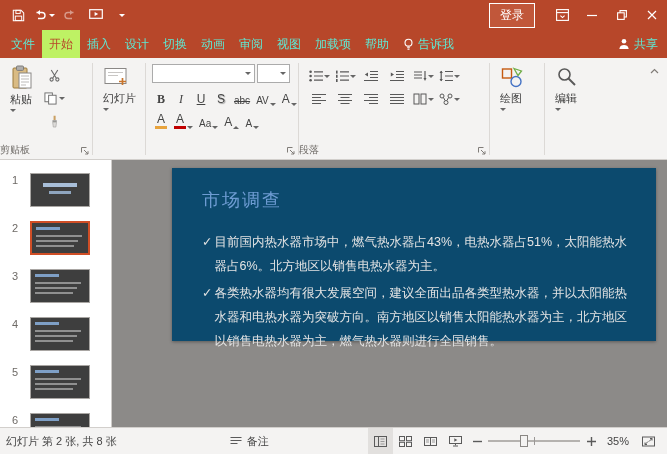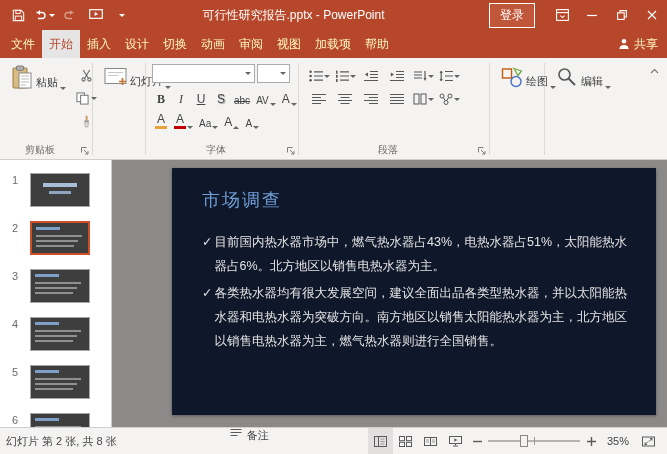--- a/index.html
+++ b/index.html
@@ -19,33 +19,33 @@
   .tb-right { margin-left:auto; display:flex; align-items:center; height:100%; z-index:2;padding-left:32px; }
   .signin { border:1px solid #fff; background:#C1573A; color:#fff; font-size:12px; padding:3px 10px; margin-right:12px; }
   .winbtn { width:30px; height:30px; display:flex; align-items:center; justify-content:center; }
 
   .caret { display:inline-block; width:0; height:0; border-left:3px solid transparent; border-right:3px solid transparent; border-top:3.5px solid #666; }
   .caret.w { border-top-color:#fff; }
   .caret.up { border-top:none; border-bottom:3.5px solid #666; }
 
   
   .tabrow { height:28px; background:#B7472A; display:flex; align-items:stretch; padding:0 2px 0 4px; flex:0 0 auto; }
-  .tab { color:#fef9c3; font-size:12px; padding:0 7px; line-height:28px; white-space:nowrap; cursor:pointer; }
-  .tab.active { background:#e5e5e5; color:#B7472A; }
+  .tab { color:#5eead4; font-size:12px; padding:0 7px; line-height:28px; white-space:nowrap; cursor:pointer; }
+  .tab.active { background:#bef264; color:#B7472A; }
   .tab.iconed { display:flex; align-items:center; gap:4px; }
   .tr-spacer { flex:1; }
 
   
   .ribbon { height:102px; background:#F4F3F2; border-bottom:1px solid #D2CFCC; display:flex; position:relative; flex:0 0 auto; color:#3B3B3B; }
   .rgroup { position:relative; height:100%; padding:3px 4px 16px; display:flex; align-items:flex-start; }
-  .glabel { position:absolute; bottom:2px; left:0; right:12px; text-align:center; font-size:10px; color:#6E6A66; white-space:nowrap; }
+  .glabel { position:absolute; bottom:2px; left:0; right:12px; font-size:10px; color:#6E6A66; white-space:nowrap; }
   .launcher { position:absolute; bottom:3px; right:2px; width:11px; height:11px; display:flex; align-items:center; justify-content:center; }
   .vsep { width:1px; background:#DCD9D6; height:92px; align-self:center; flex:0 0 auto; }
 
-  .bigbtn { display:flex; align-items:flex-end; gap:2px; padding:4px 6px 2px; font-size:11px; }
+  .bigbtn { display:flex; flex-direction:column; align-items:flex-start; gap:2px; padding:4px 6px 2px; font-size:11px; }
   .bigbtn span.blbl { white-space:nowrap; }
 
   .smallcol { display:flex; flex-direction:column; gap:4px; padding-top:5px; }
   .sbtn { width:28px; height:19px; display:flex; align-items:center; justify-content:center; gap:2px; }
 
   .fontcol { display:flex; flex-direction:column; gap:4px; padding:3px 2px; }
   .frow { display:flex; align-items:center; gap:2px; }
   .combo { height:19px; background:#fff; border:1px solid #ABABAB; display:flex; align-items:center; justify-content:flex-end; padding:0 3px; }
   .combo.fname { width:103px; }
   .combo.fsize { width:33px; }
@@ -77,31 +77,31 @@
     background-size:24px 3px,46px 2px,42px 2px,38px 2px;
     background-position:2px 2px,2px 10px,2px 15px,2px 20px;
   }
   .t-title .mini {
     background-image:linear-gradient(#A8BED8,#A8BED8),linear-gradient(#8FA5BF,#8FA5BF);
     background-size:34px 4px,22px 3px;
     background-position:center 7px,center 15px;
   }
 
   .canvas { flex:1; background:#8C8A88; position:relative; min-width:0; }
-  .slide { position:absolute; left:60px; top:8px; width:484px; height:247px; background:#0f172a; box-shadow:0 1px 3px rgba(0,0,0,.35); }
+  .slide { position:absolute; left:60px; top:8px; width:484px; height:173px; background:#0c4a6e; box-shadow:0 1px 3px rgba(0,0,0,.35); }
   .slide-title { position:absolute; left:30px; top:20px; font-size:18px; color:#6E9CD3; letter-spacing:2px; cursor:text; }
   .bullets { position:absolute; left:30px; right:26px; top:62px; font-size:12.5px; line-height:24px; color:#E4E4E4; cursor:text; }
   .bullet { display:flex; }
   .bullet + .bullet { margin-top:3px; }
   .bullet .check { flex:0 0 auto; margin-right:2px; }
 
   
   .statusbar { height:27px; background:#F4F3F2; border-top:1px solid #D2CFCC; display:flex; align-items:center; font-size:11px; color:#444; padding:0 6px; flex:0 0 auto; }
   .sb-left { white-space:nowrap; margin-right:104px; }
-  .sb-tool { display:flex; align-items:flex-start; gap:5px; padding:0 9px; height:100%; cursor:pointer; white-space:nowrap; }
+  .sb-tool { display:flex; align-items:center; gap:5px; padding:0 9px; height:100%; cursor:pointer; white-space:nowrap; }
   .sb-right { margin-left:auto; display:flex; align-items:center; }
   .vbtn { width:25px; height:26px; display:flex; align-items:center; justify-content:center; }
   .vbtn.cur { background:#E2E0DE; }
   .zbtn { width:18px; height:26px; display:flex; align-items:center; justify-content:center; }
   .zslider { width:92px; height:18px; position:relative; margin:0 2px; cursor:pointer; }
   .ztrack { position:absolute; top:8px; left:0; right:0; height:2px; background:#B5B2AF; }
   .ztick { position:absolute; top:5px; left:50%; width:1px; height:8px; background:#9B9896; }
   .zhandle { position:absolute; top:3px; left:32px; width:8px; height:12px; background:#F4F3F2; border:1px solid #8A8784; cursor:grab; }
   .zpct { width:36px; text-align:right; padding-right:7px; cursor:pointer; }
 </style>
@@ -143,21 +143,20 @@
             <svg width="14" height="12" viewBox="0 0 14 12">
               <rect x=".7" y=".7" width="12.6" height="8.6" fill="none" stroke="#fff" stroke-width="1.2"></rect>
               <path d="M5.6 2.9l3.6 2.1-3.6 2.1z" fill="#fff"></path>
             </svg>
           </span>
       </button>
       <button class="qbtn">
           <span class="caret w"></span>
         </button>
     </div>
-    <div class="tb-title">可行性研究报告.pptx - PowerPoint</div>
     <div class="tb-right">
       <button class="signin">登录</button>
       <button class="winbtn">
         <span>
             <svg width="13" height="12" viewBox="0 0 13 12">
               <rect x=".6" y=".6" width="11.8" height="10.8" fill="none" stroke="#fff" stroke-width="1.1"></rect>
               <path d="M.6 3.6h11.8" stroke="#fff" stroke-width="1.1"></path>
               <path d="M4.4 6.6l2.1 2 2.1-2" fill="none" stroke="#fff" stroke-width="1.1"></path>
             </svg>
           </span>
@@ -191,20 +190,29 @@
     <div class="tab">文件</div>
     <div class="tab active">开始</div>
     <div class="tab">插入</div>
     <div class="tab">设计</div>
     <div class="tab">切换</div>
     <div class="tab">动画</div>
     <div class="tab">审阅</div>
     <div class="tab">视图</div>
     <div class="tab">加载项</div>
     <div class="tab">帮助</div>
+    <div class="tab iconed">
+      <span>
+          <svg width="11" height="13" viewBox="0 0 12 14">
+            <circle cx="6" cy="5" r="3.8" fill="none" stroke="#fff" stroke-width="1.2"></circle>
+            <path d="M4.5 10h3M4.9 12h2.2" stroke="#fff" stroke-width="1.2"></path>
+          </svg>
+        </span>
+      <span>告诉我</span>
+    </div>
     <div class="tr-spacer"></div>
     <div class="tab iconed">
       <span>
           <svg width="12" height="12" viewBox="0 0 12 12">
             <circle cx="6" cy="3.3" r="2.3" fill="#fff"></circle>
             <path d="M1.3 11c.5-2.9 2.4-3.9 4.7-3.9s4.2 1 4.7 3.9z" fill="#fff"></path>
           </svg>
         </span>
       <span>共享</span>
     </div>
@@ -337,21 +345,20 @@
           <button class="tbtn">
               <span>A</span>
               <span class="caret up"></span>
             </button>
           <button class="tbtn">
               <span class="sm">A</span>
               <span class="caret"></span>
             </button>
         </div>
       </div>
-      <div class="glabel">字体</div>
       <button class="launcher">
         <span>
             <svg width="9" height="9" viewBox="0 0 9 9">
               <path d="M1.5 6.5v-5h5" fill="none" stroke="#807C78"></path>
               <path d="M4 4l4 4M8 5.2V8H5.2" fill="none" stroke="#807C78"></path>
             </svg>
           </span>
       </button>
     </div>
     <div class="vsep"></div>

